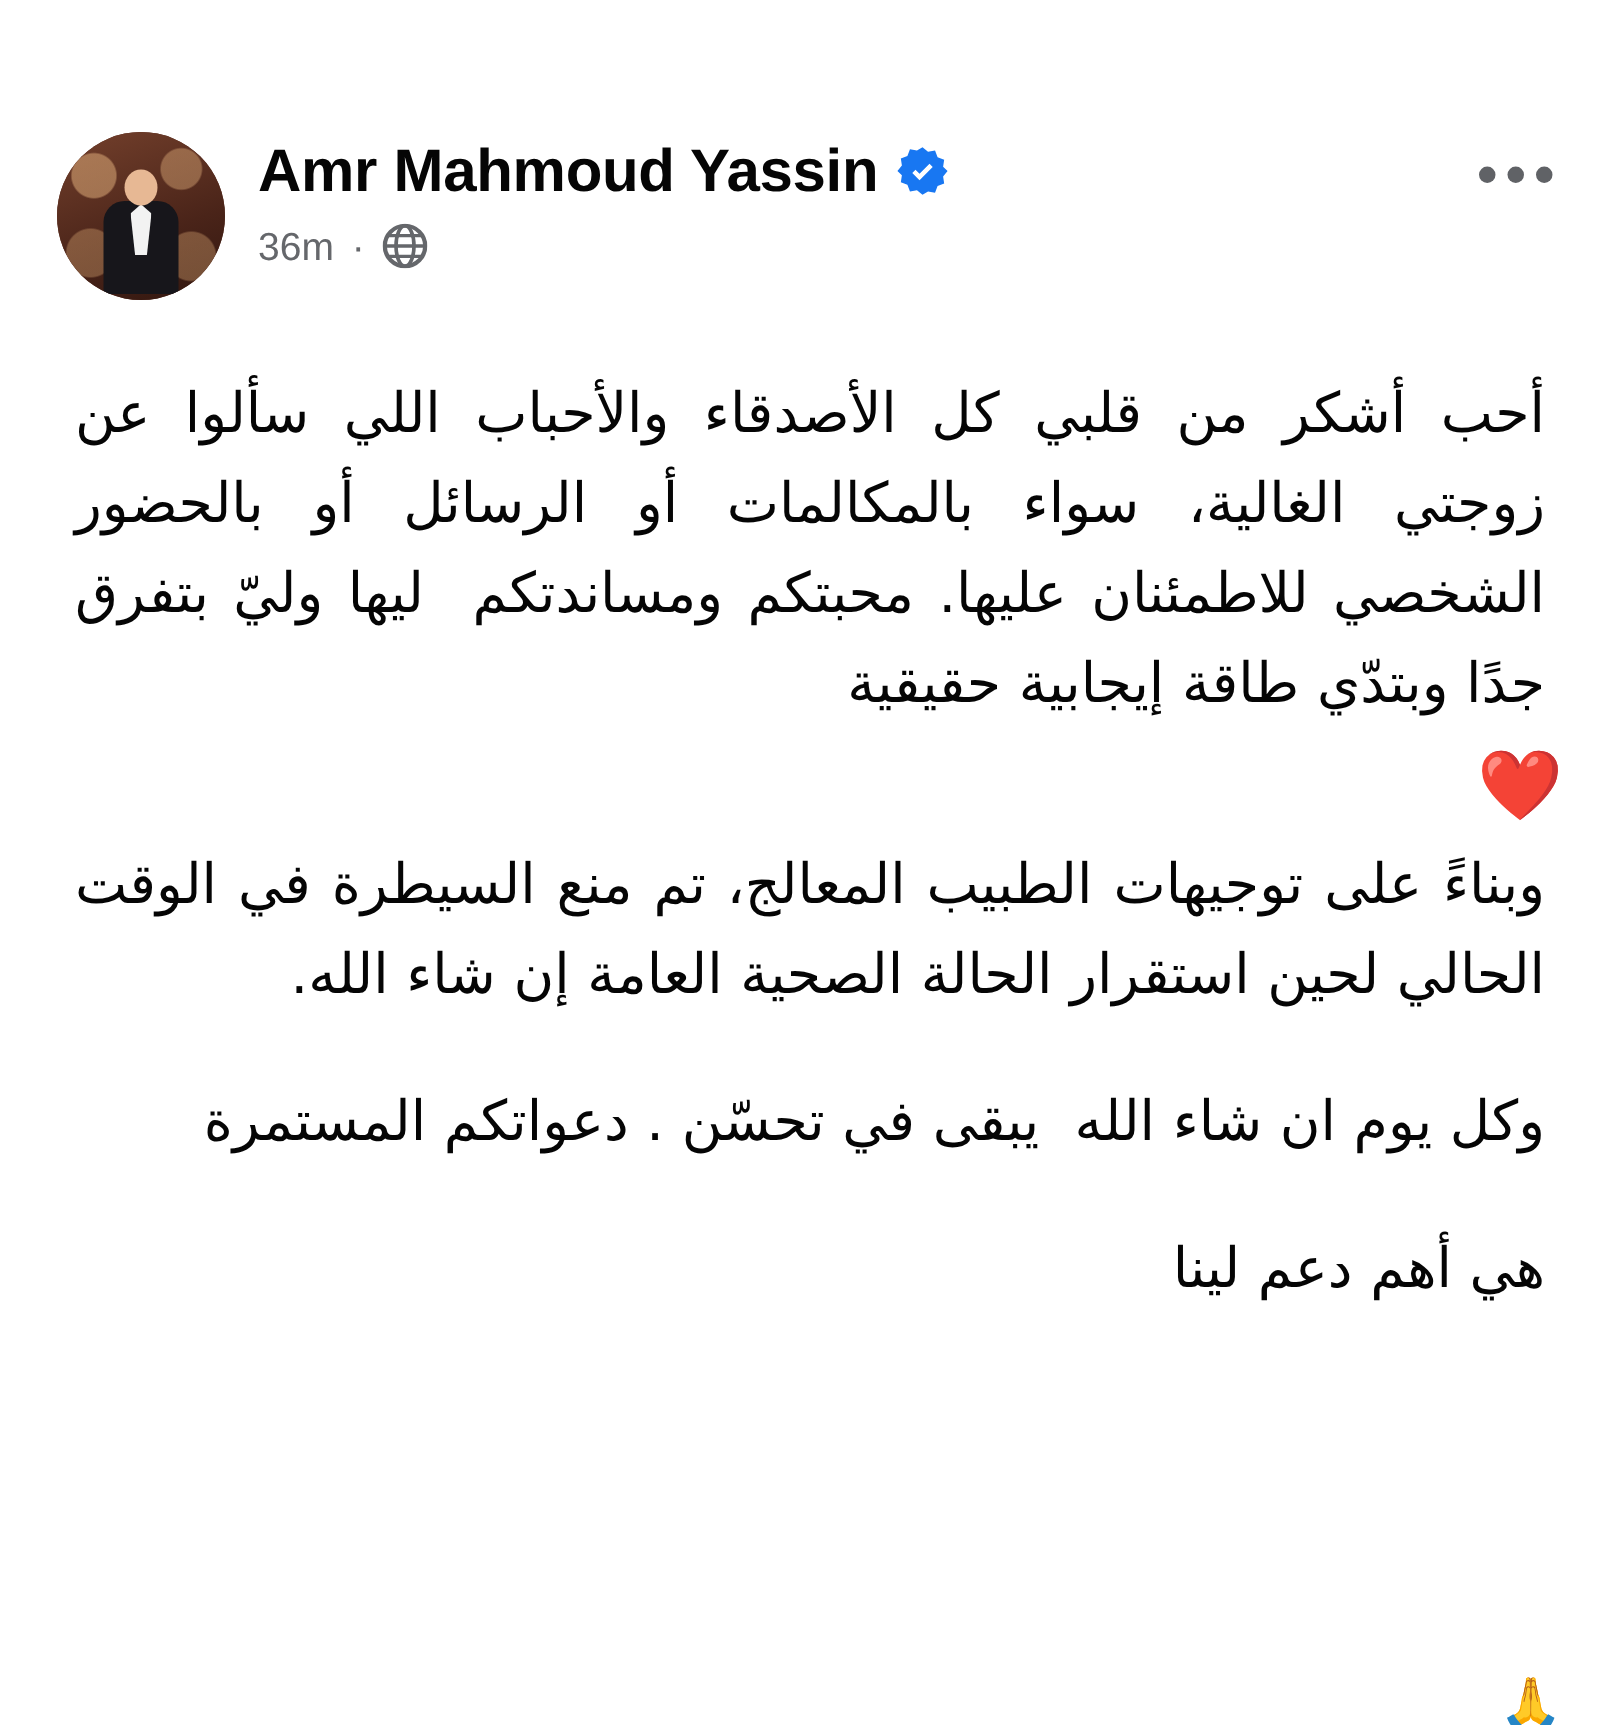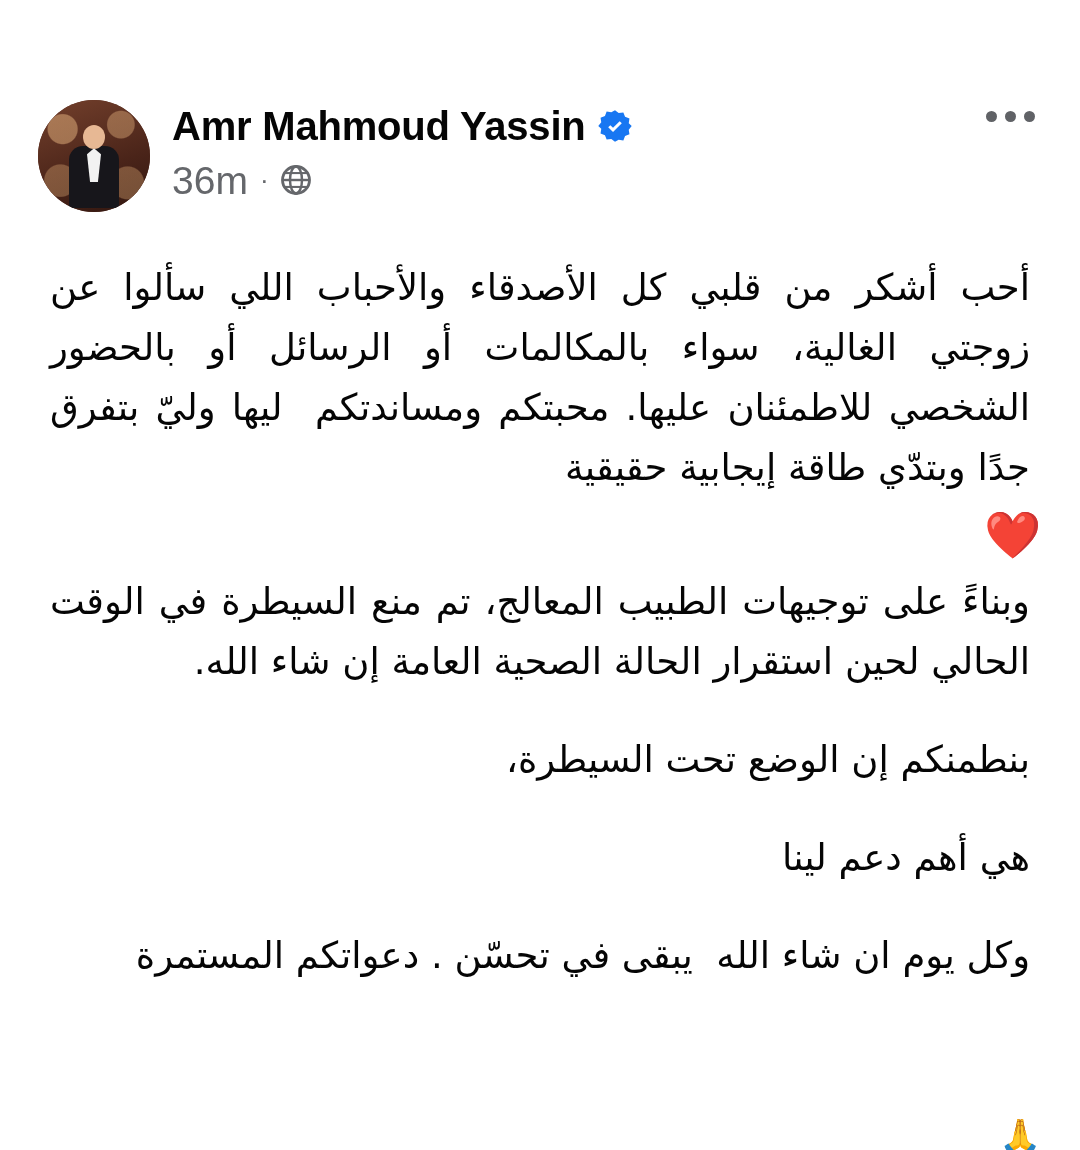--- a/index.html
+++ b/index.html
@@ -13,21 +13,21 @@
     font-family: "Liberation Sans", sans-serif;
     color: #050505;
     overflow: hidden;
   }
 
   .post {
     width: 1080px;
     height: 1150px;
     background: #ffffff;
     box-sizing: border-box;
-    padding: 16px 38px;
+    padding: 4px 38px;
     position: relative;
   }
 
   
   .post-header {
     display: flex;
     align-items: flex-start;
     padding-top: 84px;
   }
 
@@ -108,21 +108,21 @@
     display: block;
   }
 
   .meta-row {
     display: flex;
     align-items: center;
     gap: 12px;
     margin-top: 12px;
   }
   .timestamp {
-    font-size: 39px;
+    font-size: 26px;
     color: #65676b;
     line-height: 1;
   }
   .meta-dot {
     font-size: 26px;
     color: #65676b;
     line-height: 1;
   }
   .globe-icon {
     width: 30px;
@@ -232,20 +232,19 @@
   <div class="more-menu">
     <span></span>
     <span></span>
     <span></span>
   </div>
 
   <div class="post-body">
     <p class="para para-1">أحب أشكر من قلبي كل الأصدقاء والأحباب اللي سألوا عن زوجتي الغالية، سواء بالمكالمات أو الرسائل أو بالحضور الشخصي للاطمئنان عليها. محبتكم ومساندتكم  ليها وليّ بتفرق جدًا وبتدّي طاقة إيجابية حقيقية</p>
     <span class="heart">❤️</span>
     <p class="para para-2">وبناءً على توجيهات الطبيب المعالج، تم منع السيطرة في الوقت الحالي لحين استقرار الحالة الصحية العامة إن شاء الله.</p>
-    <p class="para para-3">بنطمنكم إن الوضع تحت السيطرة،</p>
+    <p class="para para-4">وكل يوم ان شاء الله  يبقى في تحسّن . دعواتكم المستمرة</p>
     <p class="para para-5">هي أهم دعم لينا</p>
-    <p class="para para-4">وكل يوم ان شاء الله  يبقى في تحسّن . دعواتكم المستمرة</p>
   </div>
 
   <div class="trailing-emoji">🙏</div>
 
 </div>
 
 </body></html>

